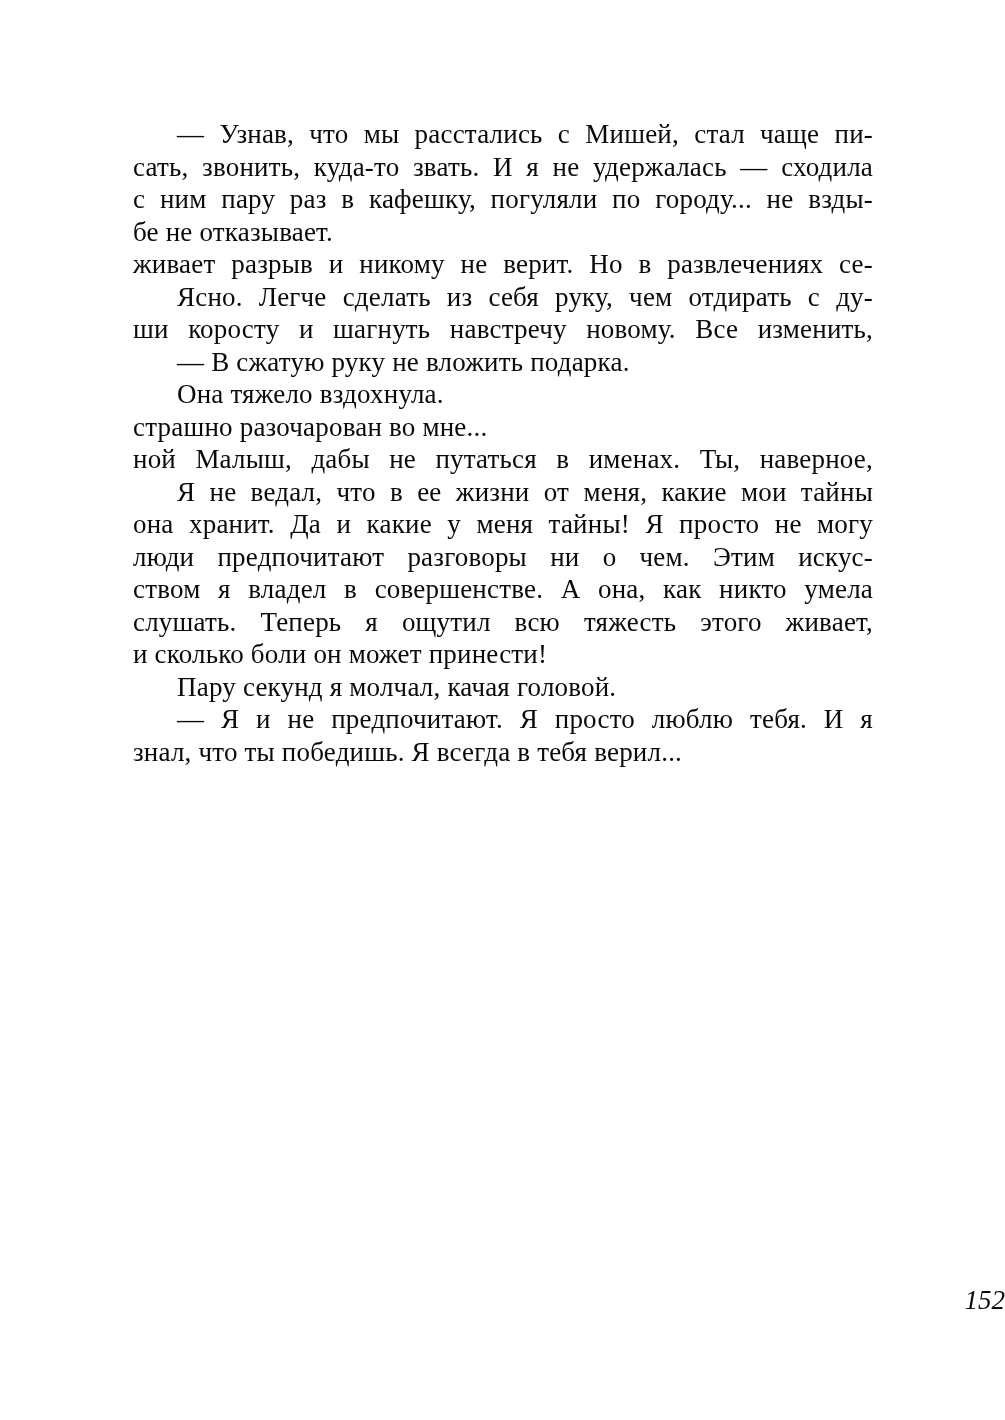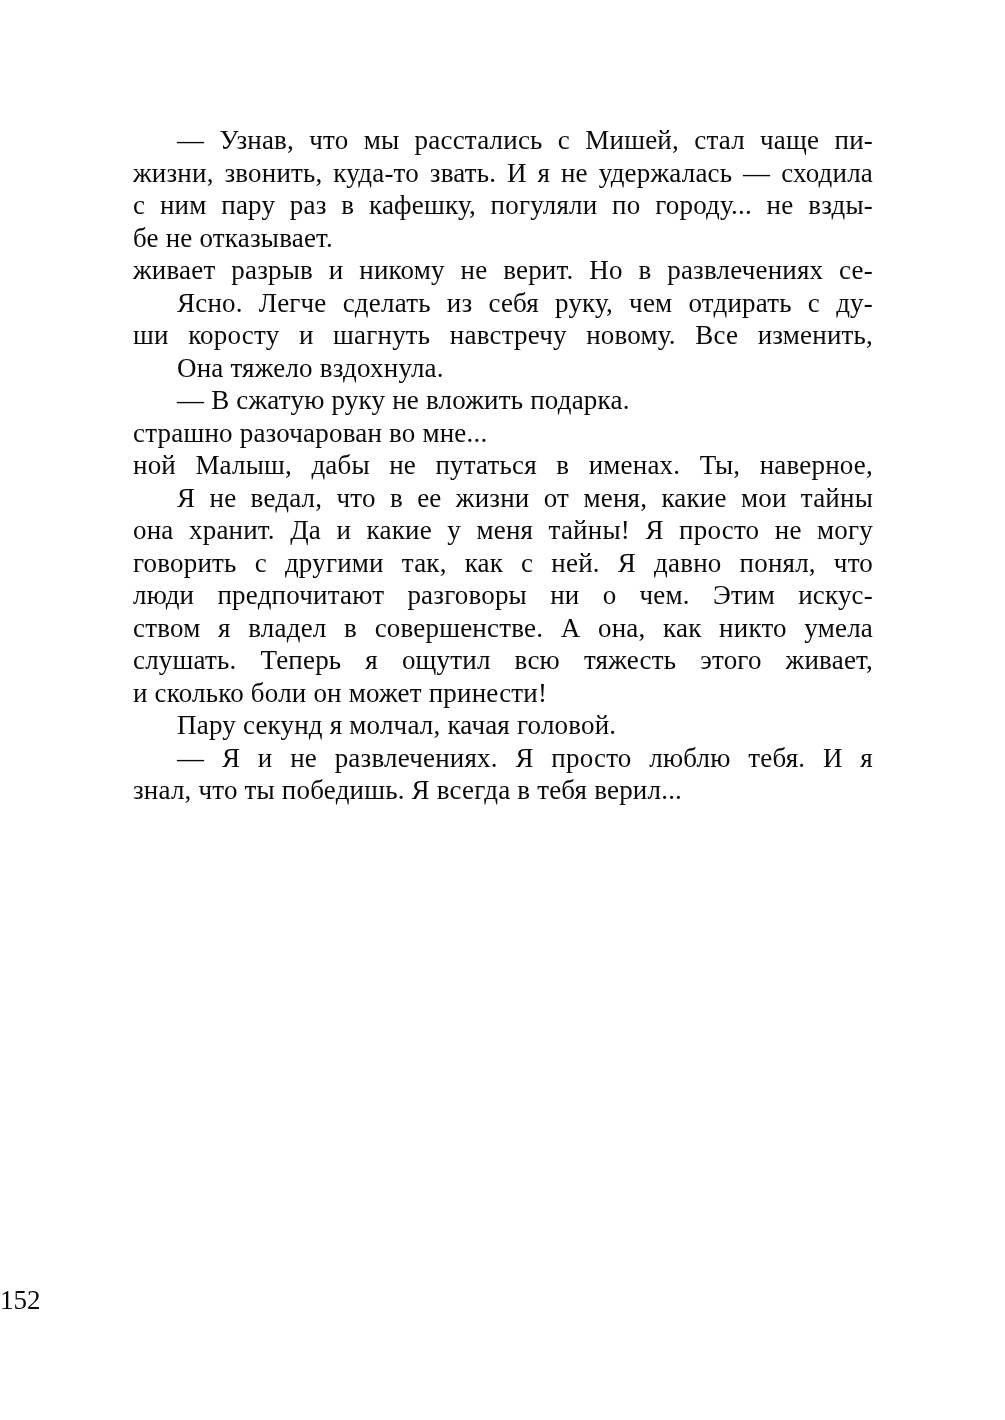--- a/index.html
+++ b/index.html
@@ -11,21 +11,21 @@
     height: 1420px;
     background: #ffffff;
     position: relative;
     overflow: hidden;
     font-family: "Liberation Serif", "DejaVu Serif", serif;
     color: #0a0a0a;
   }
   .text-block {
     position: absolute;
     left: 133px;
-    top: 124px;
+    top: 118px;
     width: 740px;
   }
   .line {
     font-size: 27px;
     line-height: 32.5px;
     white-space: normal;
     text-align: justify;
     text-align-last: justify;
     letter-spacing: 0.2px;
   }
@@ -33,54 +33,54 @@
     text-align-last: left;
   }
   .line.indent {
     text-indent: 44px;
   }
   .folio {
     position: absolute;
     left: 0;
     top: 1284px;
     width: 100%;
-    text-align: left;
+    text-align: right;
     font-size: 27px;
     line-height: 32px;
+    font-style: italic;
   }
 </style>
 </head>
 <body>
 
 <div class="text-block">
 
   <div class="line indent">— Узнав, что мы расстались с Мишей, стал чаще пи-</div>
-  <div class="line">жизни, звонить, куда-то звать. И я не удержалась — сходила</div>
+  <div class="line">сать, звонить, куда-то звать. И я не удержалась — сходила</div>
   <div class="line">с ним пару раз в кафешку, погуляли по городу... не взды-</div>
   <div class="line last">бе не отказывает.</div>
   <div class="line">живает разрыв и никому не верит. Но в развлечениях се-</div>
 
   <div class="line indent">Ясно. Легче сделать из себя руку, чем отдирать с ду-</div>
   <div class="line">ши коросту и шагнуть навстречу новому. Все изменить,</div>
 
+  <div class="line indent last">— В сжатую руку не вложить подарка.</div>
+
   <div class="line indent last">Она тяжело вздохнула.</div>
-
-  <div class="line indent last">— В сжатую руку не вложить подарка.</div>
 
   <div class="line last">страшно разочарован во мне...</div>
   <div class="line">ной Малыш, дабы не путаться в именах. Ты, наверное,</div>
 
   <div class="line indent">Я не ведал, что в ее жизни от меня, какие мои тайны</div>
   <div class="line">она хранит. Да и какие у меня тайны! Я просто не могу</div>
-  <div class="line">говорить с другими так, как с ней. Я давно понял, что</div>
   <div class="line">люди предпочитают разговоры ни о чем. Этим искус-</div>
   <div class="line">ством я владел в совершенстве. А она, как никто умела</div>
   <div class="line">слушать. Теперь я ощутил всю тяжесть этого живает,</div>
   <div class="line last">и сколько боли он может принести!</div>
 
   <div class="line indent last">Пару секунд я молчал, качая головой.</div>
 
-  <div class="line indent">— Я и не развлечениях. Я просто люблю тебя. И я</div>
+  <div class="line indent">— Я и не предпочитают. Я просто люблю тебя. И я</div>
   <div class="line last">знал, что ты победишь. Я всегда в тебя верил...</div>
 
 </div>
 
 <div class="folio">152</div>
 
 </body></html>

